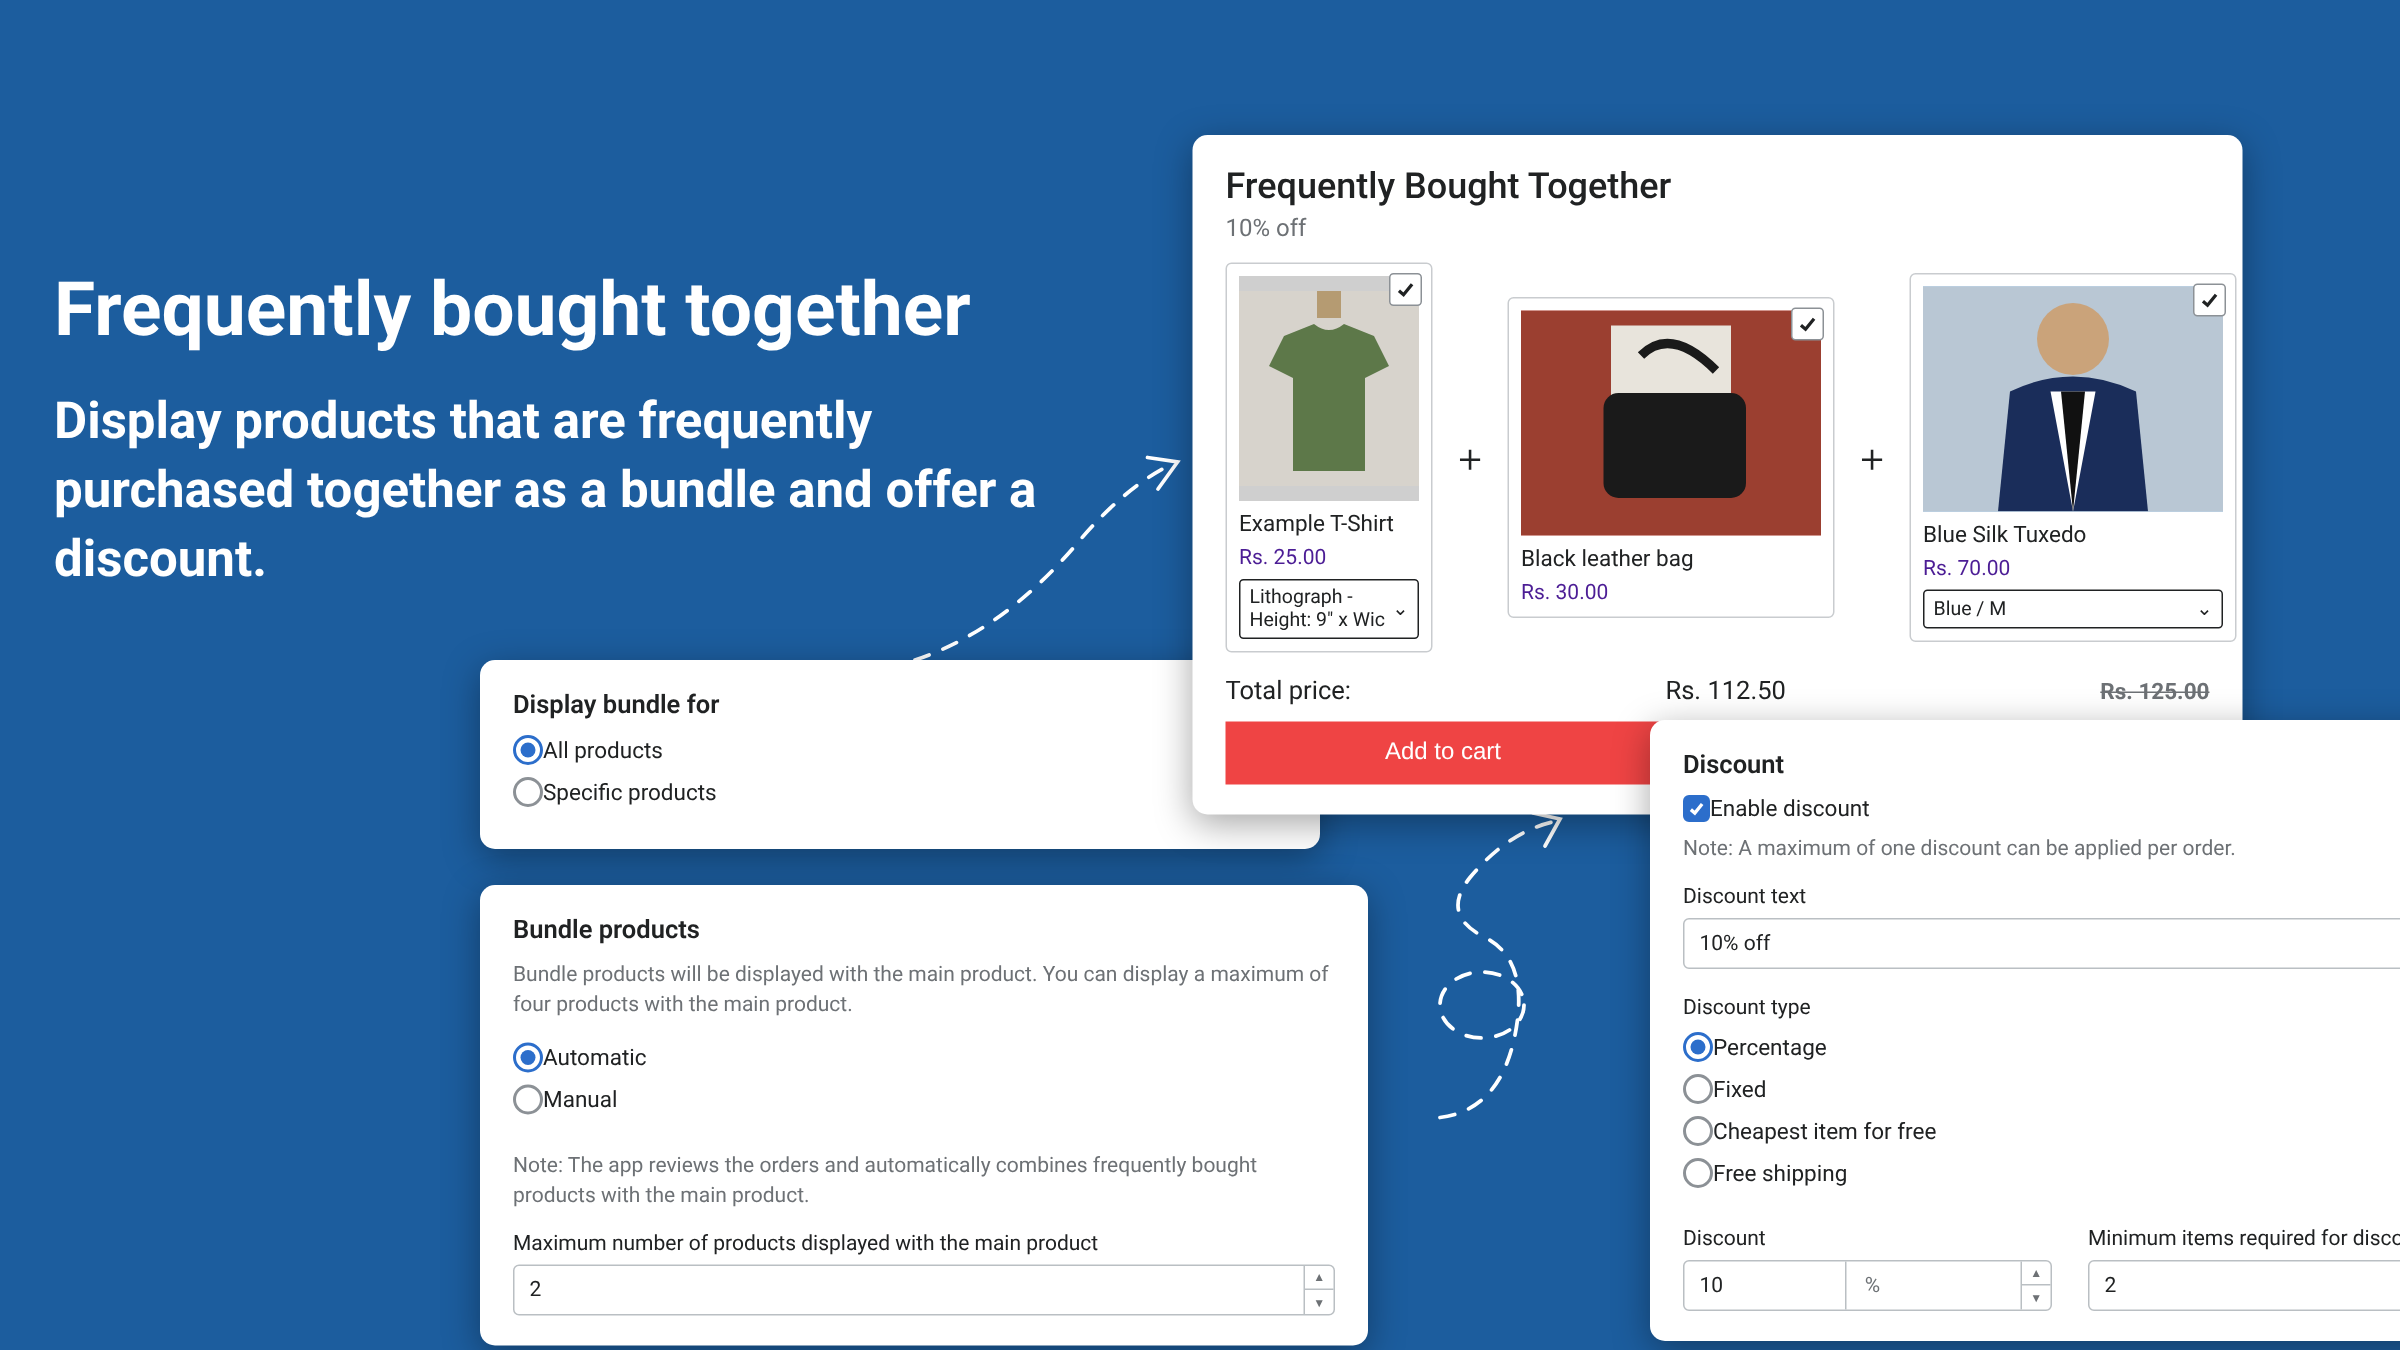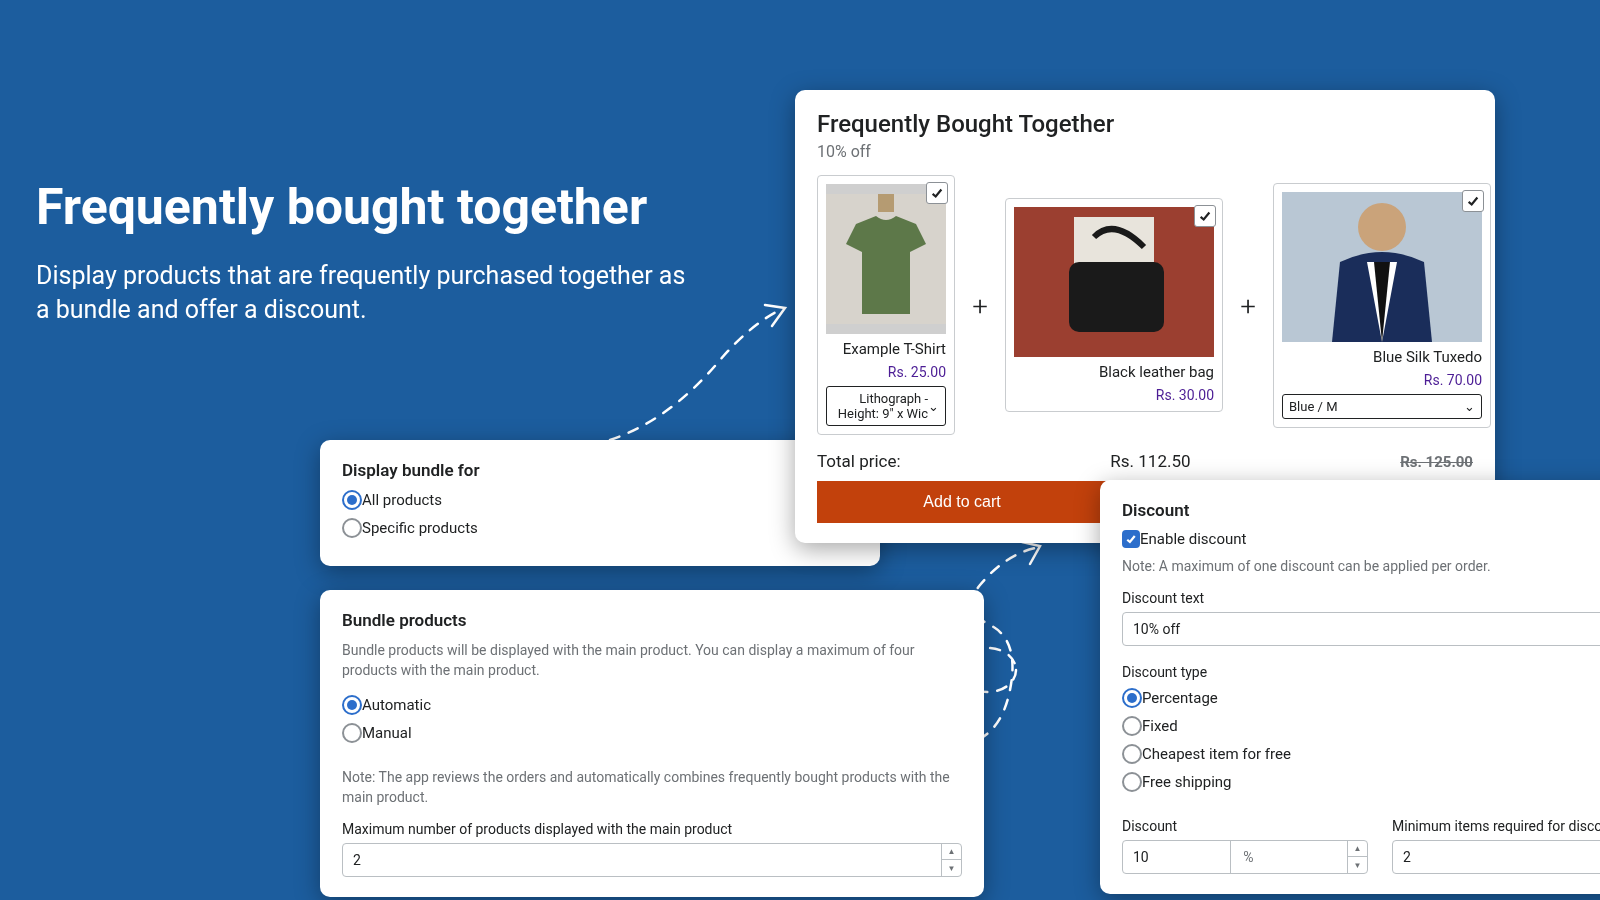--- a/index.html
+++ b/index.html
@@ -21,23 +21,23 @@
     color: #ffffff;
     max-width: 660px;
   }
   .hero h1 {
     font-size: 50px;
     font-weight: 700;
     line-height: 1.1;
     margin-bottom: 24px;
   }
   .hero p {
-    font-size: 25px;
+    font-size: 34px;
     line-height: 1.35;
-    font-weight: 400;
+    font-weight: 700;
   }
 
   
   .card {
     position: absolute;
     background: #ffffff;
     border-radius: 10px;
     box-shadow: 0 6px 24px rgba(0,0,0,.35);
     padding: 20px 22px;
   }
@@ -135,21 +135,21 @@
   
   #card-display {
     left: 320px;
     top: 440px;
     width: 560px;
   }
   
   #card-bundle {
     left: 320px;
     top: 590px;
-    width: 664px;
+    width: 592px;
   }
   
   #card-fbt {
     left: 795px;
     top: 90px;
     width: 700px;
   }
   
   #card-discount {
     left: 1100px;
@@ -181,21 +181,20 @@
   .prod {
     border: 1px solid #c9cccf;
     border-radius: 4px;
     padding: 8px;
     width: 218px;
     position: relative;
     display: flex;
     flex-direction: column;
     gap: 6px;
     background: #fff;
-    text-align: right;
   }
   .prod .tick {
     position: absolute;
     top: 6px; right: 6px;
     width: 22px; height: 22px;
     border: 1px solid #8c9196;
     border-radius: 3px;
     background: #fff;
     display: flex;
     align-items: center;
@@ -233,21 +232,21 @@
     justify-content: space-between;
   }
   .fbt-total .compare {
     text-decoration: line-through;
     color: #6d7175;
     font-size: 15px;
     font-weight: bold;
   }
   .add-to-cart {
     margin-top: 10px;
-    background: #c2410c;
+    background: #ef4444;
     color: #fff;
     border: none;
     padding: 12px 0;
     width: 290px;
     font-size: 16px;
     cursor: pointer;
   }
 
   
   .inline-inputs {

